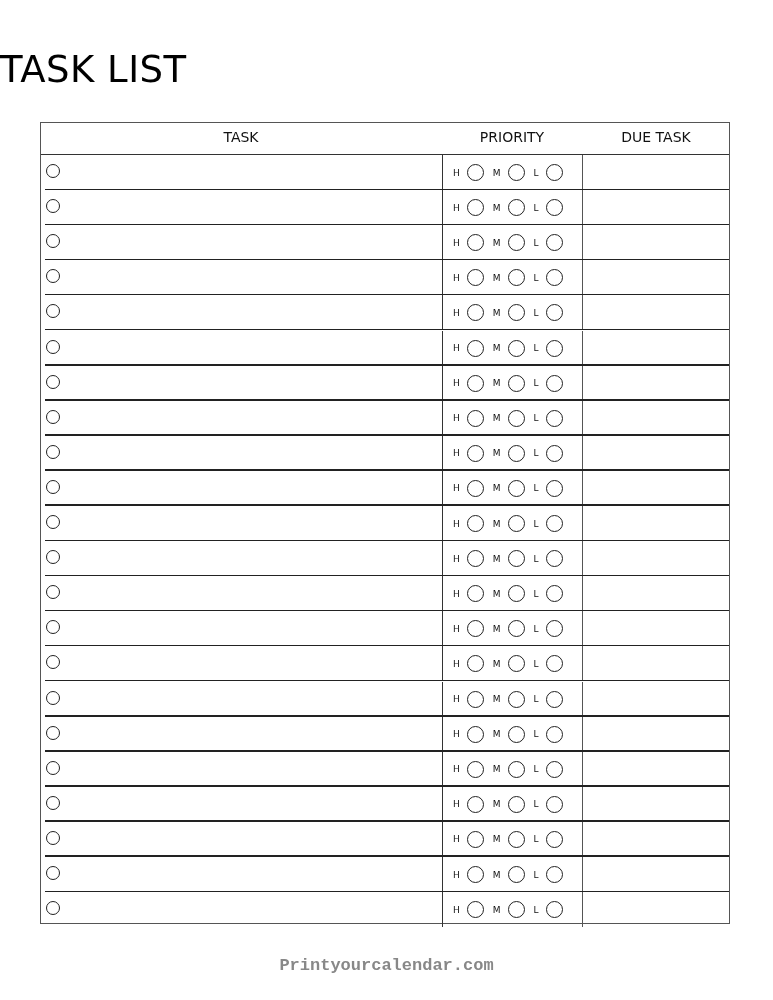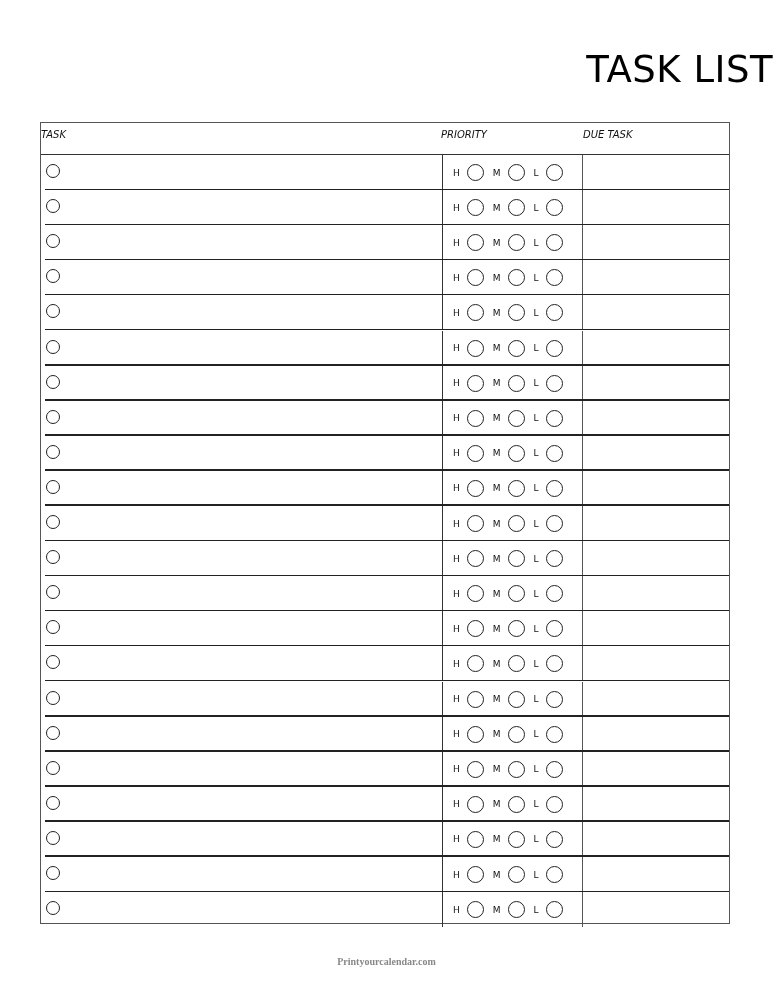--- a/index.html
+++ b/index.html
@@ -1,31 +1,31 @@
 <!DOCTYPE html>
 <html><head>
 <meta charset="utf-8">
 <style>
   html, body { margin:0; padding:0; background:#ffffff; }
   body { width:773px; height:1000px; position:relative; overflow:hidden; font-family:"Liberation Sans", "DejaVu Sans", sans-serif; color:#111; }
-  .title { position:absolute; top:48px; left:0; width:773px; text-align:right; font-family:"DejaVu Sans", sans-serif; font-size:37px; font-weight:400; letter-spacing:0.5px; color:#000; }
+  .title { position:absolute; top:48px; left:0; width:773px; text-align:left; font-family:"DejaVu Sans", sans-serif; font-size:37px; font-weight:400; letter-spacing:0.5px; color:#000; }
   .table { position:absolute; left:40px; top:122px; width:688px; height:800px; border:1.5px solid #555; }
   .header { position:absolute; left:0; top:0; width:688px; height:31px; border-bottom:1.5px solid #333; }
-  .h-cell { position:absolute; top:6px; font-family:"DejaVu Sans", sans-serif; font-size:10px; color:#111; text-align:left;font-style:italic; }
+  .h-cell { position:absolute; top:6px; font-family:"DejaVu Sans", sans-serif; font-size:14px; color:#111; text-align:center; }
   .h-task { left:0; width:400px; }
   .h-pri { left:400px; width:142px; }
   .h-due { left:542px; width:146px; }
   .row { position:absolute; left:0; width:688px; height:35px; }
   .row .sep { position:absolute; left:4px; right:0; bottom:0; height:1.5px; background:#222; }
   .chk { position:absolute; left:5px; top:9px; width:14px; height:14px; border:1.2px solid #222; border-radius:50%; box-sizing:border-box; }
   .pri { position:absolute; left:401px; top:0; width:141px; height:35px; border-left:1.5px solid #333; border-right:1.5px solid #555; box-sizing:border-box; display:flex; align-items:center; padding-left:10px; }
   .pri .lbl { font-family:"DejaVu Sans", sans-serif; font-size:9px; color:#111; margin-right:7px; }
   .pri .rad { width:17px; height:17px; border:1.2px solid #222; border-radius:50%; box-sizing:border-box; margin-right:9px; }
   .due { position:absolute; left:542px; top:0; width:146px; height:35px; }
-  .footer { position:absolute; top:956px; left:0; width:773px; text-align:center; font-family:Liberation Serif, serif; font-weight:bold; font-size:10px; color:#888; }
+  .footer { position:absolute; top:956px; left:0; width:773px; text-align:center; font-family:Liberation Mono, monospace; font-weight:bold; font-size:17px; color:#888; }
 </style>
 </head>
 <body>
 
 <div class="title">TASK LIST</div>
 
 <div class="table" id="tbl">
   <div class="header">
     <div class="h-cell h-task">TASK</div>
     <div class="h-cell h-pri">PRIORITY</div>

